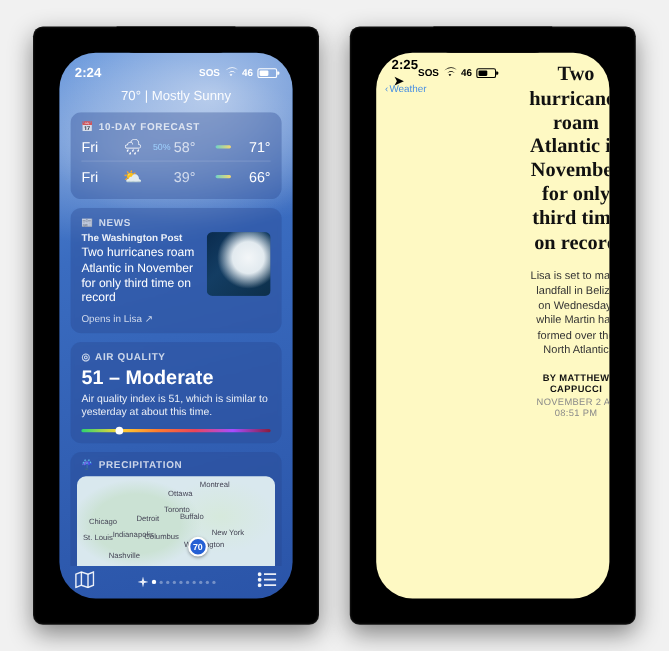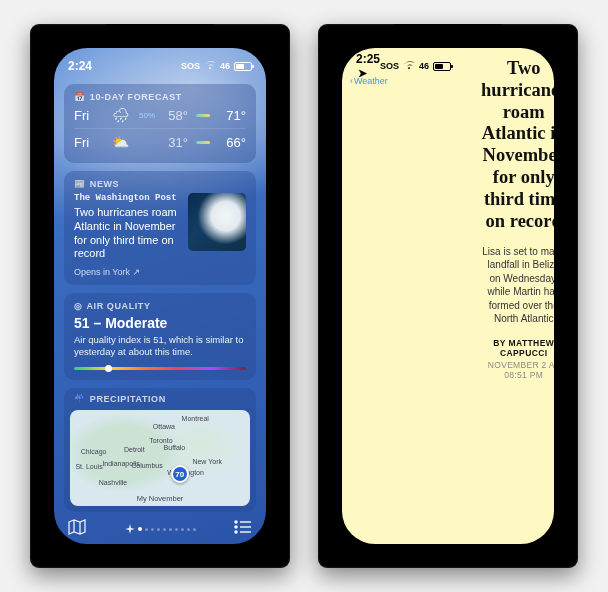--- a/index.html
+++ b/index.html
@@ -22,32 +22,32 @@
   .city{ text-align:center;margin-top:4px}
   .city h1{font-size:24px;font-weight:400;letter-spacing:.3px}
   .city .cond{font-size:12px;opacity:.95;margin-top:1px}
   .card{margin:8px 10px 0;background:rgba(40,70,140,.35);border-radius:10px;padding:8px 10px;backdrop-filter:blur(2px)}
   .card h3{font-size:9px;letter-spacing:.6px;font-weight:600;opacity:.75;text-transform:uppercase;display:flex;gap:4px;align-items:center}
   .fc-row{display:flex;align-items:center;font-size:13px;padding:5px 0}
   .fc-row+.fc-row{border-top:1px solid rgba(255,255,255,.12)}
   .fc-day{width:32px}
   .fc-ico{width:30px;text-align:center;font-size:14px}
   .fc-pop{width:22px;font-size:8px;color:#9fd2ff;text-align:center}
-  .fc-lo{width:30px;text-align:right;opacity:.7}
+  .fc-lo{width:30px;opacity:.7}
   .fc-bar{flex:1;height:3px;margin:0 8px;border-radius:2px;background:linear-gradient(90deg,#6fd3c7,#f7d96e)}
   .fc-hi{width:28px;text-align:right}
   .news-body{display:flex;gap:8px;align-items:flex-start;margin-top:4px}
   .news-text{flex:1}
-  .news-src{font-family:Liberation Mono, monospace;font-size:9px;font-weight:700;opacity:.9}
+  .news-src{font-family:Liberation Sans, sans-serif;font-size:9px;font-weight:700;opacity:.9}
   .news-head{font-size:11px;line-height:1.25;margin-top:3px}
   .news-open{font-size:9px;opacity:.75;margin-top:6px}
   .news-thumb{width:58px;height:58px;border-radius:5px;background:
      radial-gradient(circle at 65% 40%,#f3f6f8 0%,#e2eaef 28%,rgba(0,0,0,0) 55%),
      linear-gradient(135deg,#0a2b4e 0%,#133d63 40%,#0d2f4a 100%)}
-  .aq-val{font-size:14px;font-weight:600;margin-top:4px}
+  .aq-val{font-size:18px;font-weight:600;margin-top:4px}
   .aq-desc{font-size:9.5px;opacity:.9;line-height:1.3;margin-top:3px}
   .aq-bar{height:3px;border-radius:2px;margin-top:8px;margin-bottom:2px;background:linear-gradient(90deg,#2dd36f,#ffd534,#ff7b2e,#eb445a,#a64dff,#8a1d3b);position:relative}
   .aq-bar:after{content:"";position:absolute;left:18%;top:-2px;width:7px;height:7px;border-radius:50%;background:#fff}
   .map{height:96px;border-radius:8px;margin:2px 0 0;background:#d9e8ee;position:relative;overflow:hidden}
   .map:before{content:"";position:absolute;inset:0;background:
      radial-gradient(ellipse 55% 70% at 30% 45%,#cbe2d4 0%,#cbe2d4 40%,rgba(0,0,0,0) 60%),
      radial-gradient(ellipse 40% 50% at 72% 38%,#d6e9dc 0%,rgba(0,0,0,0) 70%)}
   .mlabel{position:absolute;font-size:7px;color:#445}
   .map .pin{position:absolute;left:56%;top:58%;width:18px;height:18px;border-radius:50%;background:#2560d4;color:#fff;font-size:8px;font-weight:700;display:flex;align-items:center;justify-content:center;border:2px solid #fff;box-shadow:0 1px 3px rgba(0,0,0,.4)}
   .map .mylooc{position:absolute;left:50%;bottom:3px;transform:translateX(-50%);font-size:7.5px;color:#445}
@@ -89,55 +89,58 @@
               <svg width="12" height="9" viewBox="0 0 12 9">
                   <path fill="currentColor" d="M6 8.2 7.3 6.9a1.8 1.8 0 0 0-2.6 0Zm-2.5-2.5 1-1a3.6 3.6 0 0 1 5 0l1 1A5 5 0 0 0 3.5 5.7ZM1 3.2l1-1a7.2 7.2 0 0 1 10 0l1 1A8.6 8.6 0 0 0 1 3.2Z"></path>
                 </svg>
             </span>
             <span>46</span>
             <span class="batt"></span>
           </span>
         </div>
 
         <div class="city">
+          <div class="cond">
+            <span>70°</span><span>  |  </span><span>Mostly Sunny</span>
+          </div>
         </div>
 
         <div class="card">
           <h3>
               <span>📅</span>
               <span>10-DAY FORECAST</span>
             </h3>
           <div class="fc-row">
             <span class="fc-day">Fri</span>
             <span class="fc-ico">🌧</span>
             <span class="fc-pop">50%</span>
             <span class="fc-lo">58°</span>
             <span class="fc-bar"></span>
             <span class="fc-hi">71°</span>
           </div>
           <div class="fc-row">
             <span class="fc-day">Fri</span>
             <span class="fc-ico">⛅</span>
             <span class="fc-pop"></span>
-            <span class="fc-lo">31°</span>
+            <span class="fc-lo">39°</span>
             <span class="fc-bar"></span>
             <span class="fc-hi">66°</span>
           </div>
         </div>
 
         <div class="card">
           <h3>
               <span>📰</span>
               <span>NEWS</span>
             </h3>
           <div class="news-body">
             <div class="news-text">
               <div class="news-src">The Washington Post</div>
               <div class="news-head">Two hurricanes roam Atlantic in November for only third time on record</div>
-              <div class="news-open">Opens in York ↗</div>
+              <div class="news-open">Opens in Lisa ↗</div>
             </div>
             <div class="news-thumb"></div>
           </div>
         </div>
 
         <div class="card">
           <h3>
               <span>◎</span>
               <span>AIR QUALITY</span>
             </h3>

